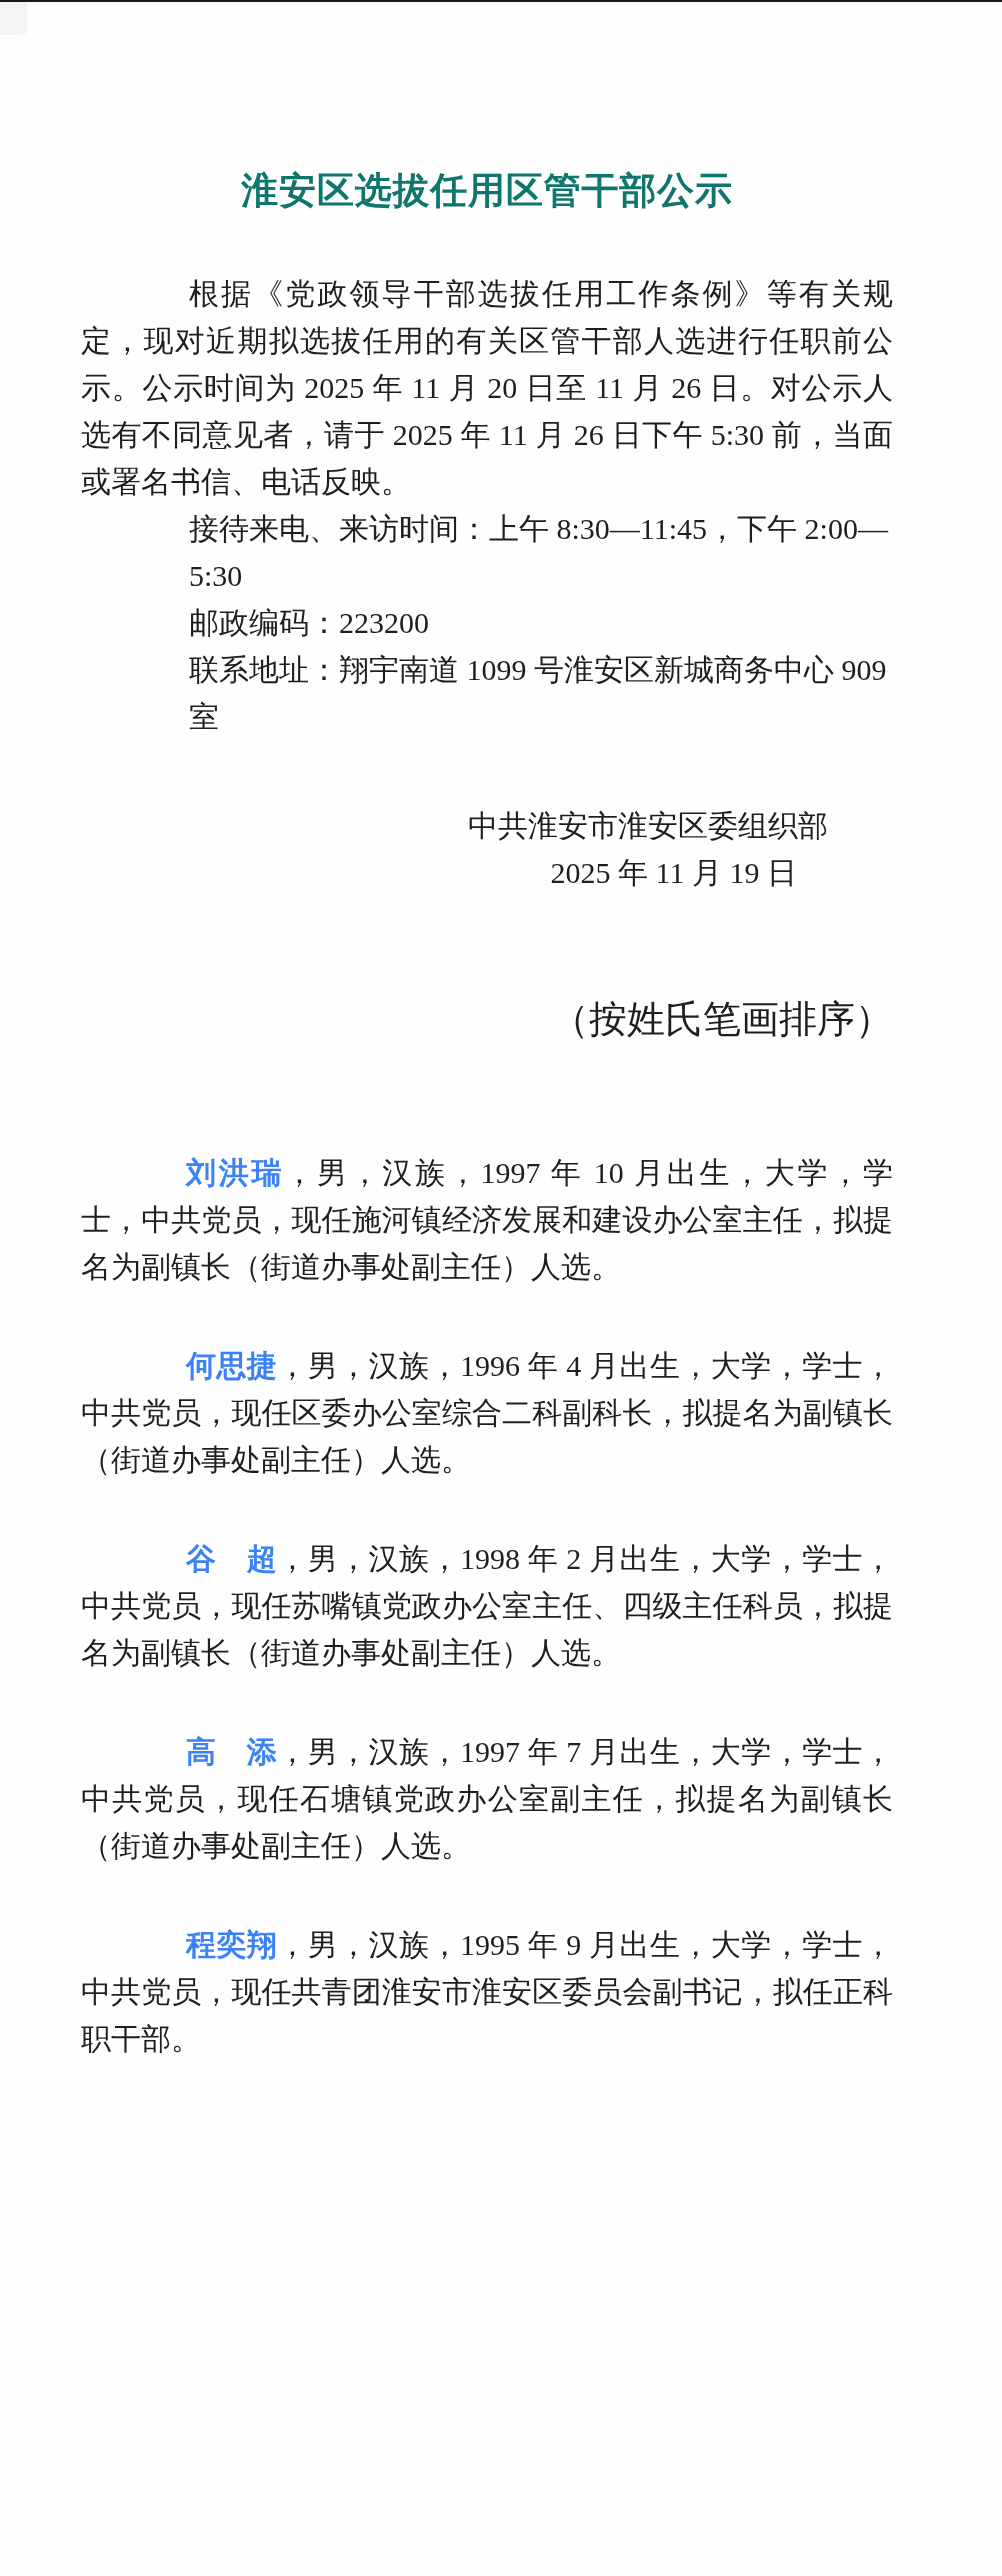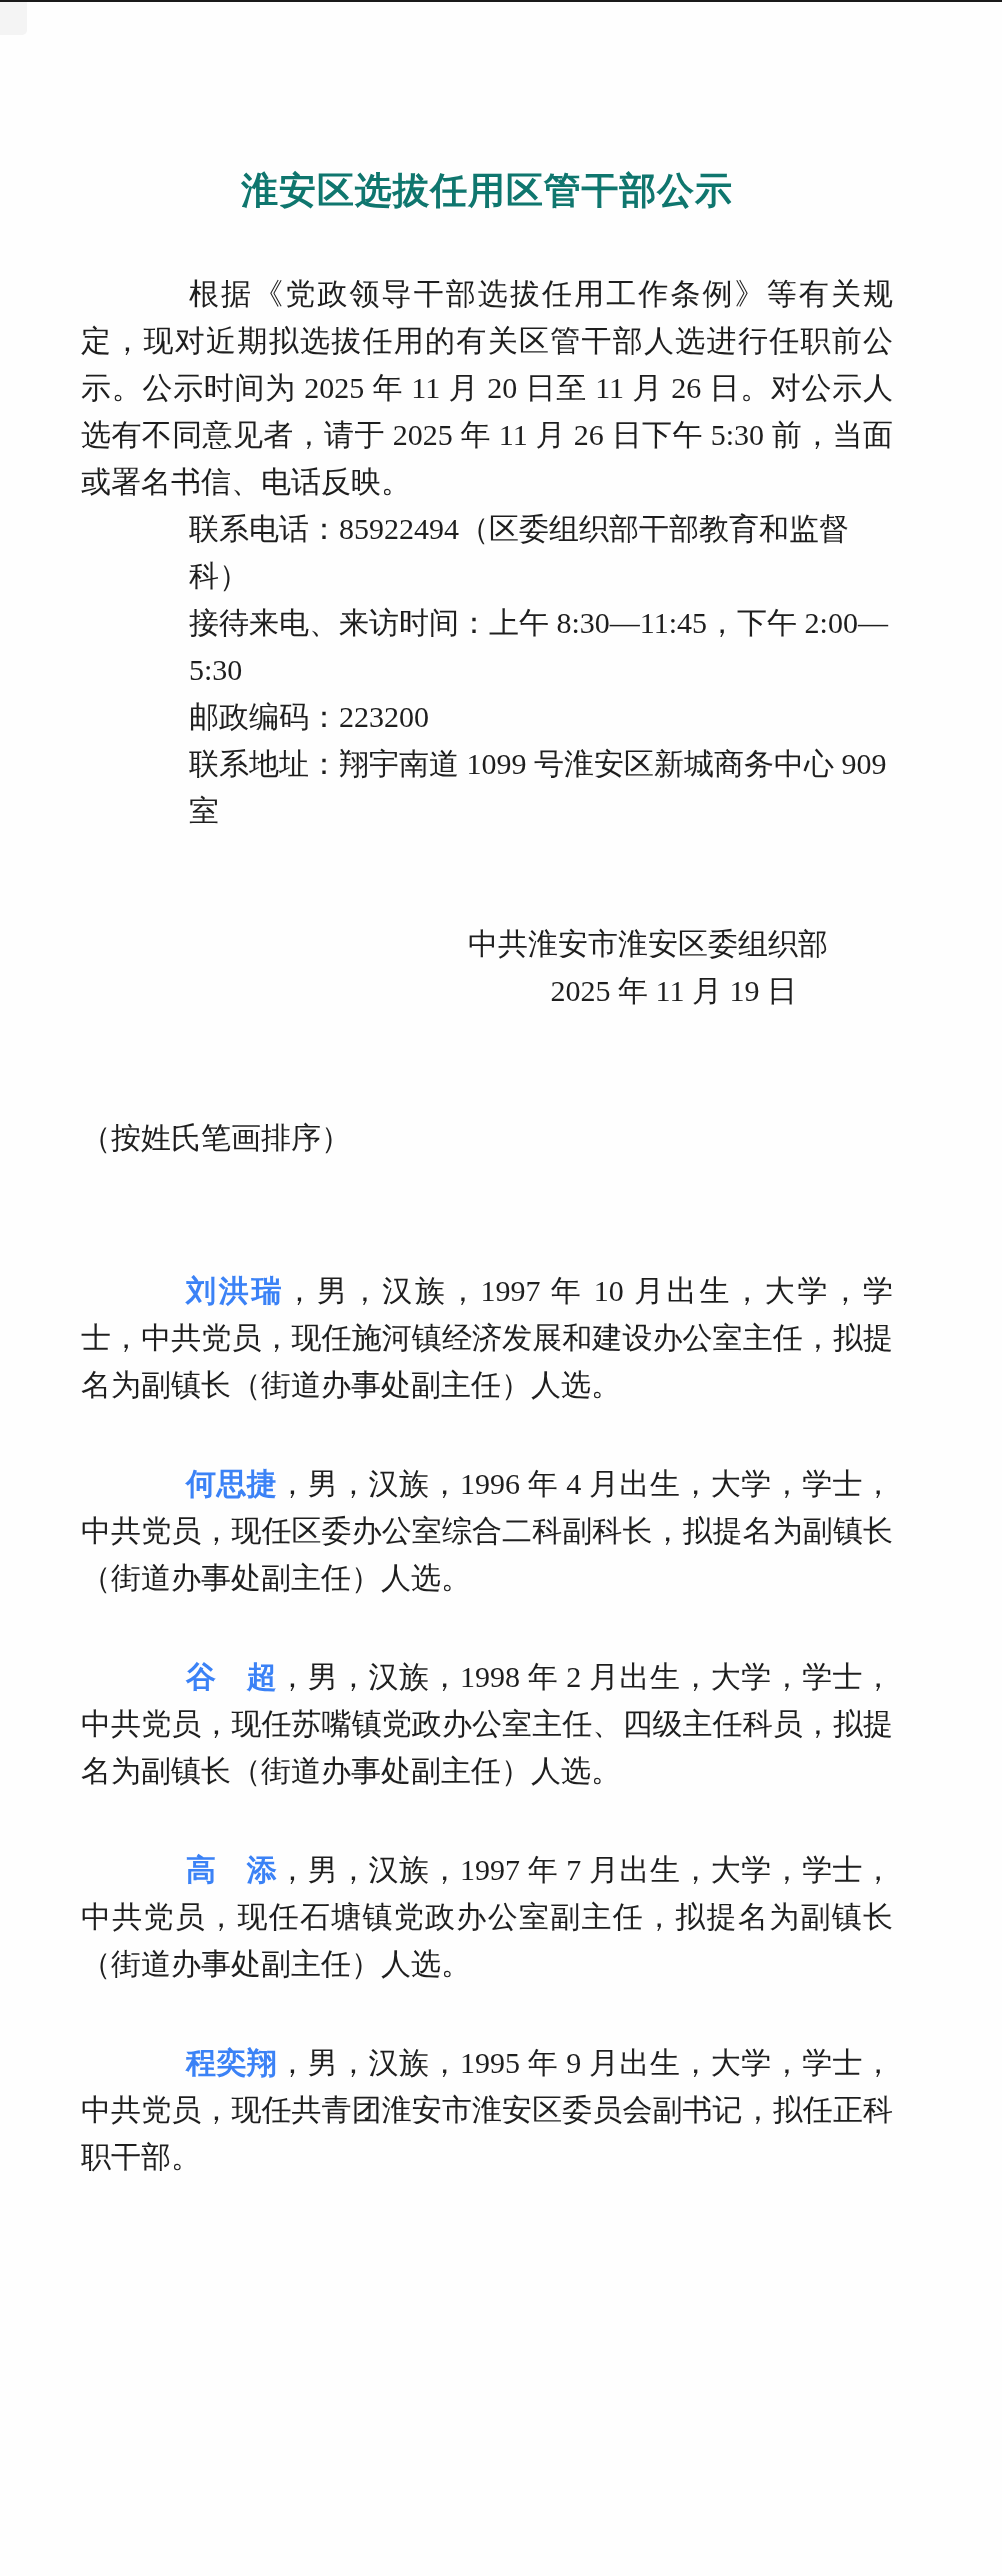--- a/index.html
+++ b/index.html
@@ -45,37 +45,37 @@
     line-height: 47px;
     text-align: justify;
     text-indent: 108px;
   }
   .contact-line {
     font-size: 30px;
     line-height: 47px;
     padding-left: 108px;
   }
   .signature {
-    margin-top: 86px;
+    margin-top: 62px;
     font-size: 30px;
     line-height: 47px;
     text-align: right;
     padding-right: 65px;
   }
   .sig-date {
     font-size: 30px;
     line-height: 47px;
     text-align: right;
     padding-right: 96px;
   }
   .sort-note {
     margin-top: 100px;
-    font-size: 30px;
+    font-size: 38px;
     line-height: 47px;
-    text-align: left;
+    text-align: right;
   }
   .entries {
     margin-top: 106px;
   }
   .entry {
     margin: 0 0 52px 0;
     font-size: 30px;
     line-height: 47px;
     text-align: justify;
     text-indent: 105px;
@@ -92,21 +92,20 @@
 
 <div class="top-bar"></div>
 <div class="corner-artifact"></div>
 
 <div class="page">
 
   <h1 class="doc-title">淮安区选拔任用区管干部公示</h1>
 
   <p class="intro">根据《党政领导干部选拔任用工作条例》等有关规定，现对近期拟选拔任用的有关区管干部人选进行任职前公示。公示时间为 2025 年 11 月 20 日至 11 月 26 日。对公示人选有不同意见者，请于 2025 年 11 月 26 日下午 5:30 前，当面或署名书信、电话反映。</p>
 
-  <div class="contact-line">联系电话：85922494（区委组织部干部教育和监督科）</div>
   <div class="contact-line">接待来电、来访时间：上午 8:30—11:45，下午 2:00—5:30</div>
   <div class="contact-line">邮政编码：223200</div>
   <div class="contact-line">联系地址：翔宇南道 1099 号淮安区新城商务中心 909 室</div>
 
   <div class="signature">中共淮安市淮安区委组织部</div>
   <div class="sig-date">2025 年 11 月 19 日</div>
 
   <div class="sort-note">（按姓氏笔画排序）</div>
 
   <div class="entries">

